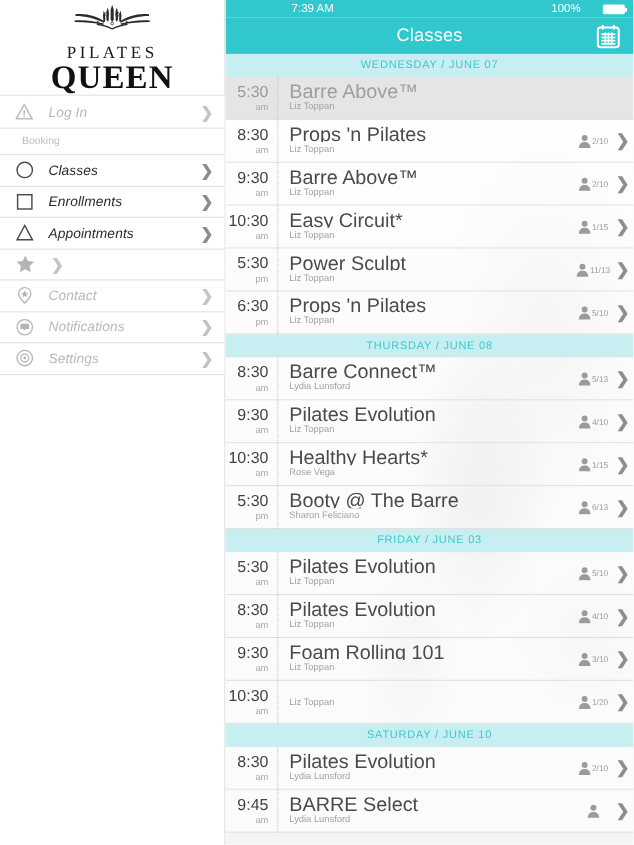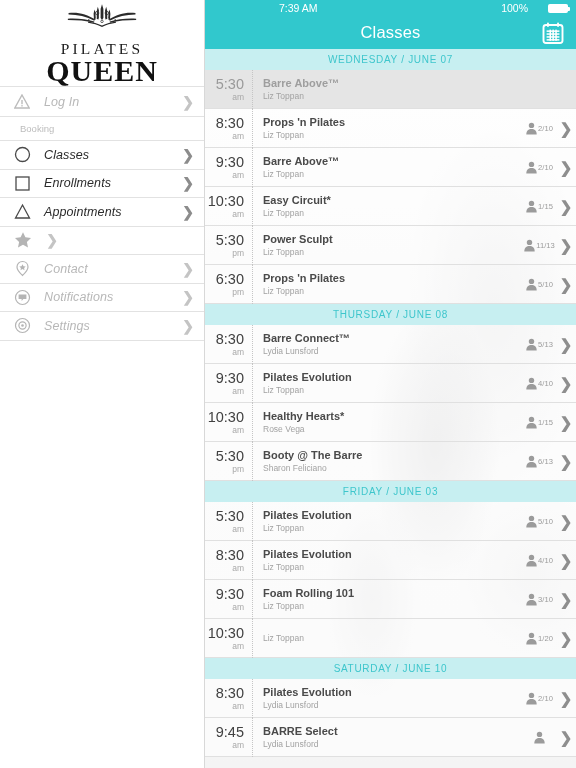--- a/index.html
+++ b/index.html
@@ -96,21 +96,21 @@
       linear-gradient(180deg, #fdfdfd 0%, #f7f7f7 40%, #f4f4f4 100%);
     z-index: 0;
   }
 
   #statusbar {
     position: relative; z-index: 2;
     height: 16px; background: #31c8cd;
     display: flex; align-items: center;
     color: #ffffff; font-size: 10.5px;
   }
-  #status-time { position: absolute; left: 74px; }
+  #status-time { position: absolute; left: 60px; }
   #status-right {
     position: absolute; right: 8px;
     display: flex; align-items: center; gap: 20px;
   }
   #battery-pct { font-size: 10.5px; }
   .batt {
     width: 20px; height: 9px; border: 1px solid #fff;
     border-radius: 1.5px; position: relative; background: #fff;
   }
   .batt:after {
@@ -166,22 +166,22 @@
 
   .divider-dot {
     width: 1px; height: 39px;
     border-left: 1px dotted #c5c5c5;
     flex: 0 0 1px; margin-left: 2px;
   }
   .info-col {
     flex: 1 1 auto; padding-left: 10px; min-width: 0;
   }
   .class-title {
-    font-size: 11px; color: #4a4a4a; line-height: 14px;
-    white-space: nowrap; overflow: hidden; text-overflow: ellipsis; font-weight: bold;
+    font-size: 18px; color: #4a4a4a; line-height: 14px;
+    white-space: nowrap; overflow: hidden; text-overflow: ellipsis;
   }
   .class-row.past .class-title { color: #9e9e9e; }
   .class-instr {
     font-size: 8.5px; color: #a2a2a2; line-height: 11px; margin-top: 1px;
   }
   .count-col {
     flex: 0 0 34px;
     display: flex; flex-direction: row;
     align-items: center; justify-content: center;
   }

